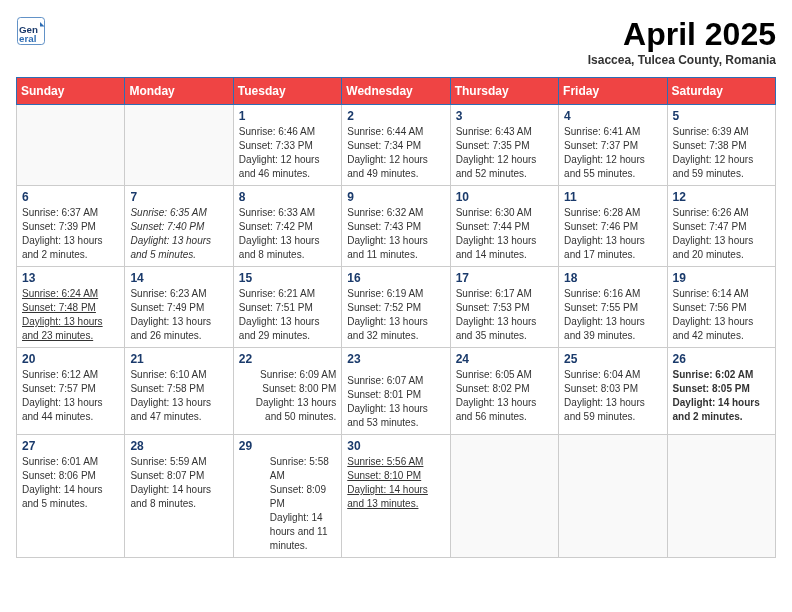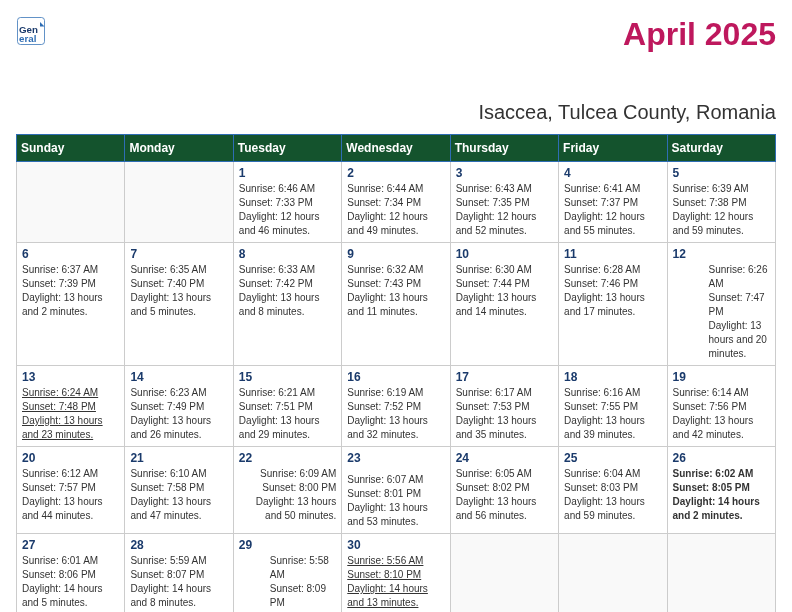--- a/index.html
+++ b/index.html
@@ -29,35 +29,34 @@
       width: 30px;
       height: 30px;
       margin-right: 4px;
     }
     .title-block {
       text-align: right;
     }
     .title-block h1 {
       font-size: 32px;
       font-weight: bold;
-      color: #be185d;
+      color: #000000;
     }
     .title-block h2 {
-      font-size: 20px;
-      font-weight: normal;
+      font-size: 12px;
+      font-weight: bold;
       color: #333;
-      margin-top: 48px;
     }
     table {
       width: 100%;
       border-collapse: collapse;
       font-size: 11px;
     }
     thead tr th {
-      background-color: #14532d;
+      background-color: #ef4444;
       color: #fff;
       padding: 6px 4px;
       text-align: left;
       font-size: 12px;
       font-weight: bold;
       border: 1px solid #2e6db4;
     }
     tbody tr td {
       border: 1px solid #ccc;
       padding: 4px 5px;
@@ -152,21 +151,21 @@
       </tr>
       <tr>
         <td>
           <span class="day-num">6</span>
           <div class="day-info" style="white-space: pre-line;">Sunrise: 6:37 AM
 Sunset: 7:39 PM
 Daylight: 13 hours and 2 minutes.</div>
         </td>
         <td>
           <span class="day-num">7</span>
-          <div class="day-info" style="white-space: pre-line;">Sunrise: 6:35 AM
+          <div class="day-info" style="white-space: pre-line; font-style: italic;">Sunrise: 6:35 AM
 Sunset: 7:40 PM
 Daylight: 13 hours and 5 minutes.</div>
         </td>
         <td>
           <span class="day-num">8</span>
           <div class="day-info" style="white-space: pre-line;">Sunrise: 6:33 AM
 Sunset: 7:42 PM
 Daylight: 13 hours and 8 minutes.</div>
         </td>
         <td>
@@ -182,21 +181,21 @@
 Daylight: 13 hours and 14 minutes.</div>
         </td>
         <td>
           <span class="day-num">11</span>
           <div class="day-info" style="white-space: pre-line;">Sunrise: 6:28 AM
 Sunset: 7:46 PM
 Daylight: 13 hours and 17 minutes.</div>
         </td>
         <td>
           <span class="day-num">12</span>
-          <div class="day-info" style="white-space: pre-line; margin-left: 36px;">Sunrise: 6:26 AM
+          <div class="day-info" style="white-space: pre-line;">Sunrise: 6:26 AM
 Sunset: 7:47 PM
 Daylight: 13 hours and 20 minutes.</div>
         </td>
       </tr>
       <tr>
         <td>
           <span class="day-num">13</span>
           <div class="day-info" style="white-space: pre-line; text-decoration: underline;">Sunrise: 6:24 AM
 Sunset: 7:48 PM
 Daylight: 13 hours and 23 minutes.</div>

